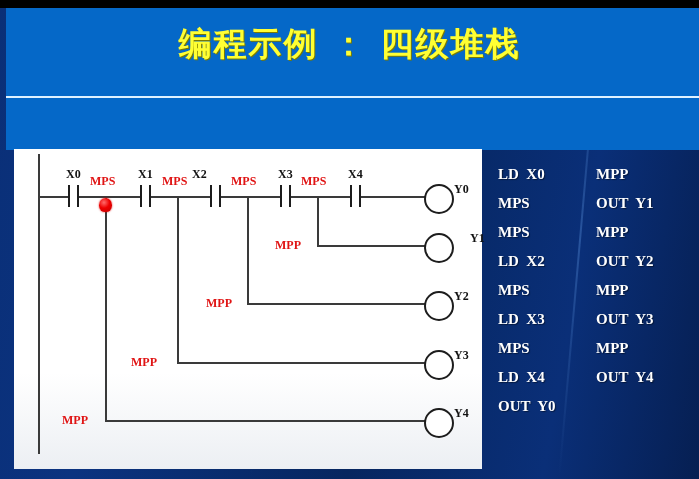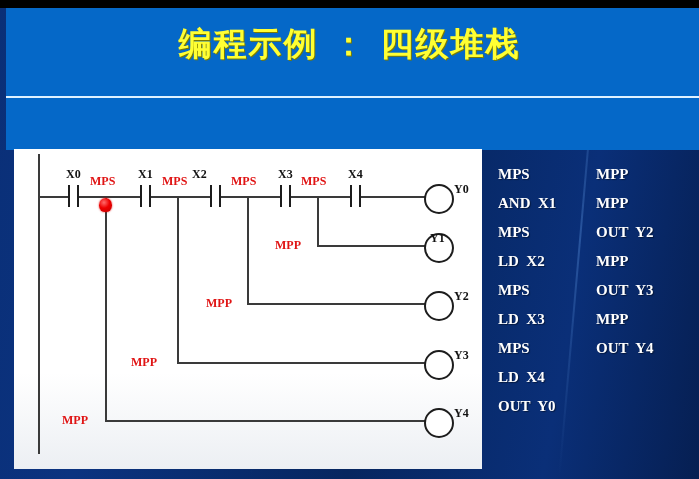--- a/index.html
+++ b/index.html
@@ -181,47 +181,48 @@
     <div class="lbl-mpp" style="left:192px;top:147px;">MPP</div>
     <div class="lbl-mpp" style="left:117px;top:206px;">MPP</div>
     <div class="lbl-mpp" style="left:48px;top:264px;">MPP</div>
 
     <div class="marker" style="left:85px;top:49px;"></div>
 
     <div class="coil" style="left:410px;top:35px;"></div>
     <div class="lbl-y" style="left:440px;top:33px;">Y0</div>
 
     <div class="coil" style="left:410px;top:84px;"></div>
-    <div class="lbl-y" style="left:416px;top:82px;">Y1</div>
+    <div class="lbl-y" style="left:456px;top:82px;">Y1</div>
 
     <div class="coil" style="left:410px;top:142px;"></div>
     <div class="lbl-y" style="left:440px;top:140px;text-align:right;">Y2</div>
 
     <div class="coil" style="left:410px;top:201px;"></div>
     <div class="lbl-y" style="left:440px;top:199px;">Y3</div>
 
     <div class="coil" style="left:410px;top:259px;"></div>
     <div class="lbl-y" style="left:440px;top:257px;">Y4</div>
 
   </div>
 
   <div class="il">
     <div class="il-col left">
-      <div class="il-item">MPS</div>
-      <div class="il-item">AND  X1</div>
+      <div class="il-item">LD  X0</div>
+      <div class="il-item">MPS</div>
       <div class="il-item">MPS</div>
       <div class="il-item">LD  X2</div>
       <div class="il-item">MPS</div>
       <div class="il-item">LD  X3</div>
       <div class="il-item">MPS</div>
       <div class="il-item">LD  X4</div>
       <div class="il-item">OUT  Y0</div>
     </div>
     <div class="il-col right">
       <div class="il-item">MPP</div>
+      <div class="il-item">OUT  Y1</div>
       <div class="il-item">MPP</div>
       <div class="il-item">OUT  Y2</div>
       <div class="il-item">MPP</div>
       <div class="il-item">OUT  Y3</div>
       <div class="il-item">MPP</div>
       <div class="il-item">OUT  Y4</div>
     </div>
   </div>
 
 </div>

